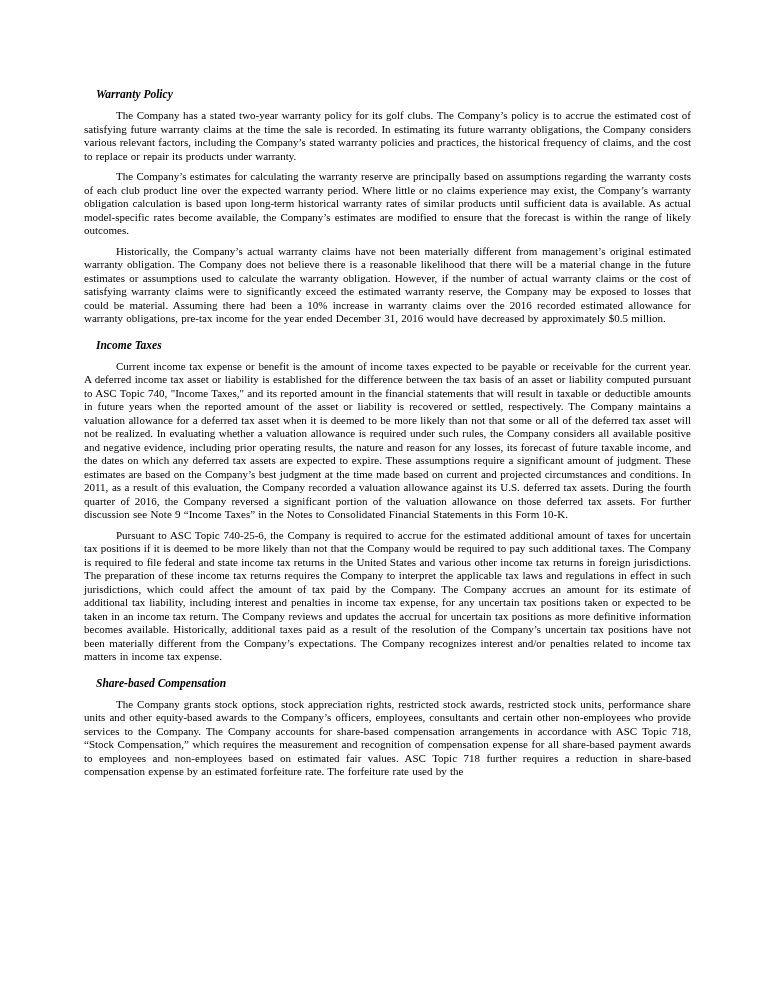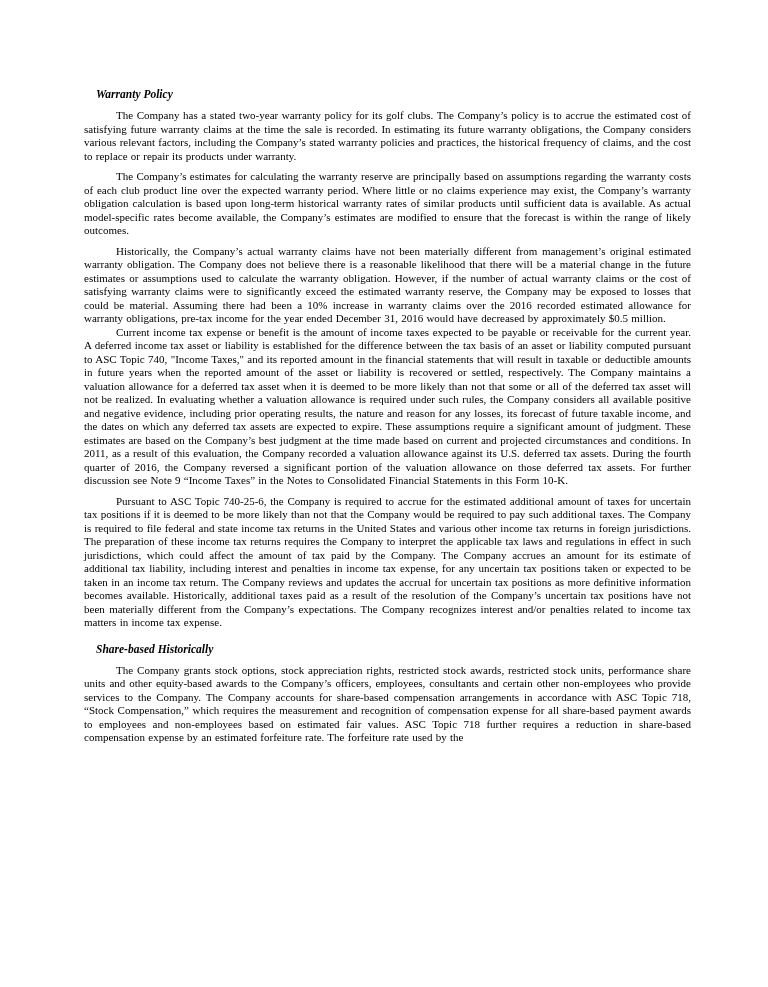--- a/index.html
+++ b/index.html
@@ -59,24 +59,25 @@
   <div class="content">
 
     <section class="doc-section">
       <h3 class="section-heading">Warranty Policy</h3>
       <p class="para">The Company has a stated two-year warranty policy for its golf clubs. The Company’s policy is to accrue the estimated cost of satisfying future warranty claims at the time the sale is recorded. In estimating its future warranty obligations, the Company considers various relevant factors, including the Company’s stated warranty policies and practices, the historical frequency of claims, and the cost to replace or repair its products under warranty.</p>
       <p class="para">The Company’s estimates for calculating the warranty reserve are principally based on assumptions regarding the warranty costs of each club product line over the expected warranty period. Where little or no claims experience may exist, the Company’s warranty obligation calculation is based upon long-term historical warranty rates of similar products until sufficient data is available. As actual model-specific rates become available, the Company’s estimates are modified to ensure that the forecast is within the range of likely outcomes.</p>
       <p class="para">Historically, the Company’s actual warranty claims have not been materially different from management’s original estimated warranty obligation. The Company does not believe there is a reasonable likelihood that there will be a material change in the future estimates or assumptions used to calculate the warranty obligation. However, if the number of actual warranty claims or the cost of satisfying warranty claims were to significantly exceed the estimated warranty reserve, the Company may be exposed to losses that could be material. Assuming there had been a 10% increase in warranty claims over the 2016 recorded estimated allowance for warranty obligations, pre-tax income for the year ended December 31, 2016 would have decreased by approximately $0.5 million.</p>
     </section>
 
     <section class="doc-section">
+      <h3 class="section-heading">Income Taxes</h3>
       <p class="para">Current income tax expense or benefit is the amount of income taxes expected to be payable or receivable for the current year. A deferred income tax asset or liability is established for the difference between the tax basis of an asset or liability computed pursuant to ASC Topic 740, "Income Taxes," and its reported amount in the financial statements that will result in taxable or deductible amounts in future years when the reported amount of the asset or liability is recovered or settled, respectively. The Company maintains a valuation allowance for a deferred tax asset when it is deemed to be more likely than not that some or all of the deferred tax asset will not be realized. In evaluating whether a valuation allowance is required under such rules, the Company considers all available positive and negative evidence, including prior operating results, the nature and reason for any losses, its forecast of future taxable income, and the dates on which any deferred tax assets are expected to expire. These assumptions require a significant amount of judgment. These estimates are based on the Company’s best judgment at the time made based on current and projected circumstances and conditions. In 2011, as a result of this evaluation, the Company recorded a valuation allowance against its U.S. deferred tax assets. During the fourth quarter of 2016, the Company reversed a significant portion of the valuation allowance on those deferred tax assets. For further discussion see Note 9 “Income Taxes” in the Notes to Consolidated Financial Statements in this Form 10-K.</p>
       <p class="para">Pursuant to ASC Topic 740-25-6, the Company is required to accrue for the estimated additional amount of taxes for uncertain tax positions if it is deemed to be more likely than not that the Company would be required to pay such additional taxes. The Company is required to file federal and state income tax returns in the United States and various other income tax returns in foreign jurisdictions. The preparation of these income tax returns requires the Company to interpret the applicable tax laws and regulations in effect in such jurisdictions, which could affect the amount of tax paid by the Company. The Company accrues an amount for its estimate of additional tax liability, including interest and penalties in income tax expense, for any uncertain tax positions taken or expected to be taken in an income tax return. The Company reviews and updates the accrual for uncertain tax positions as more definitive information becomes available. Historically, additional taxes paid as a result of the resolution of the Company’s uncertain tax positions have not been materially different from the Company’s expectations. The Company recognizes interest and/or penalties related to income tax matters in income tax expense.</p>
     </section>
 
     <section class="doc-section">
-      <h3 class="section-heading">Share-based Historically</h3>
+      <h3 class="section-heading">Share-based Compensation</h3>
       <p class="para">The Company grants stock options, stock appreciation rights, restricted stock awards, restricted stock units, performance share units and other equity-based awards to the Company’s officers, employees, consultants and certain other non-employees who provide services to the Company. The Company accounts for share-based compensation arrangements in accordance with ASC Topic 718, “Stock Compensation,” which requires the measurement and recognition of compensation expense for all share-based payment awards to employees and non-employees based on estimated fair values. ASC Topic 718 further requires a reduction in share-based compensation expense by an estimated forfeiture rate. The forfeiture rate used by the</p>
     </section>
 
   </div>
 
 </div>
 
 </body></html>

